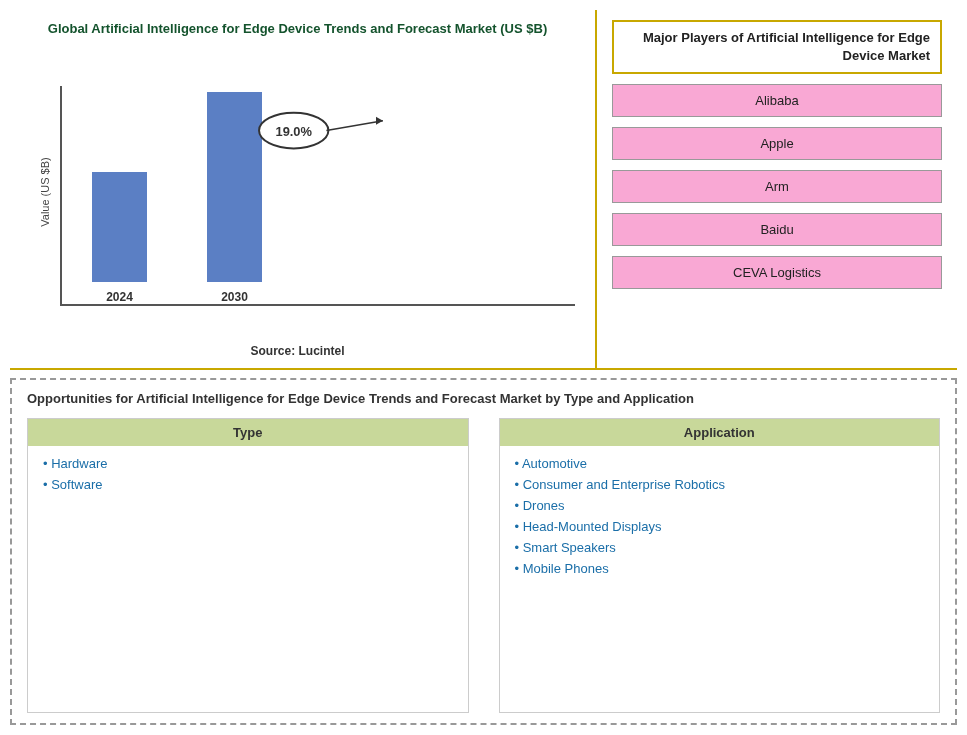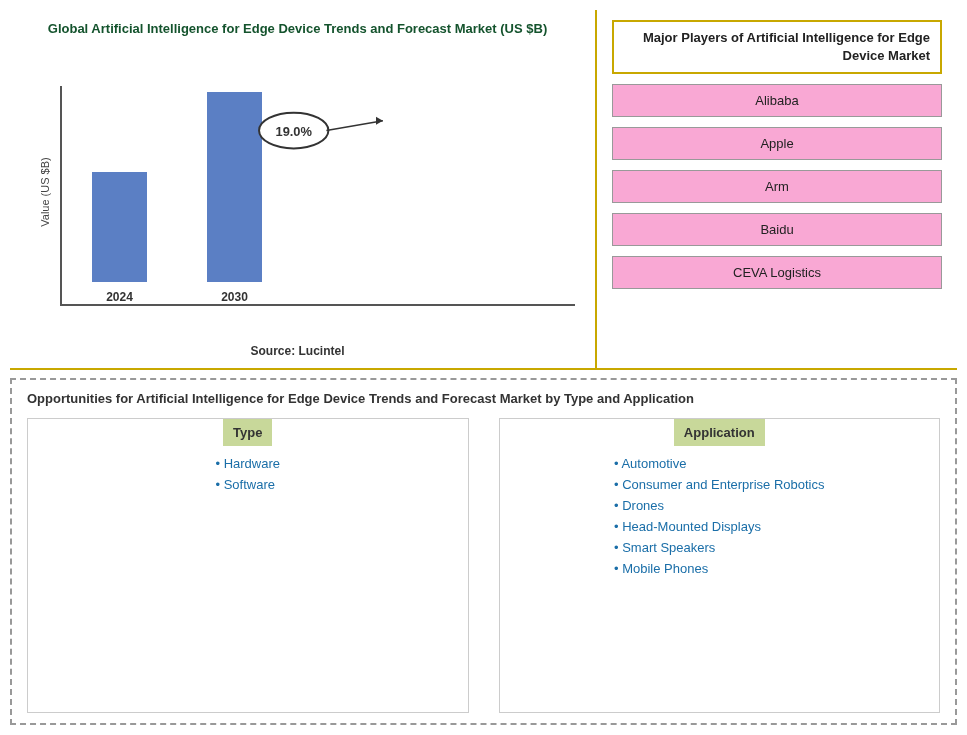--- a/index.html
+++ b/index.html
@@ -162,21 +162,20 @@
       flex-direction: row;
       gap: 30px;
       flex: 1;
     }
 
     .type-section, .application-section {
       flex: 1;
       display: flex;
       flex-direction: column;
       border: 1.5px solid #ccc;
-      align-items: center;
     }
 
     .section-header {
       background: #c8d89a;
       padding: 6px 10px;
       font-size: 13px;
       font-weight: bold;
       text-align: center;
       color: #333;
     }

